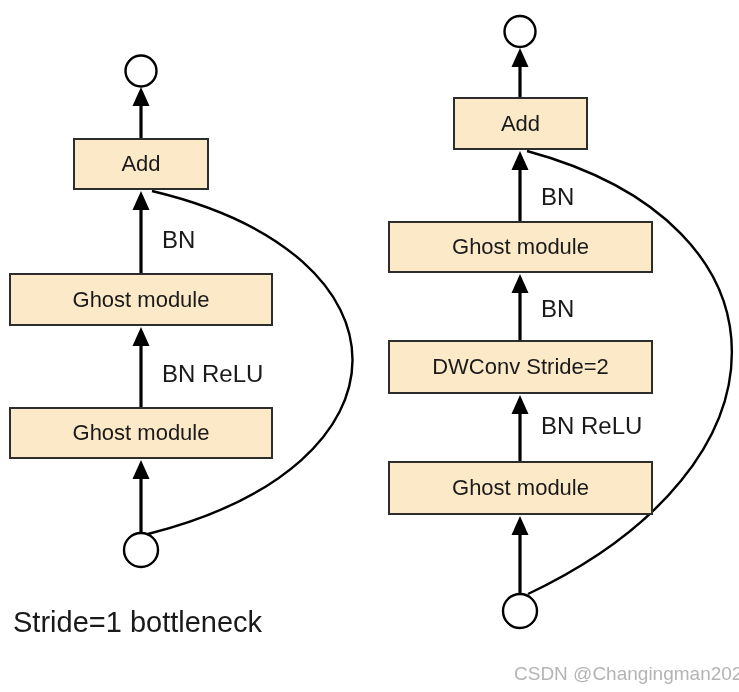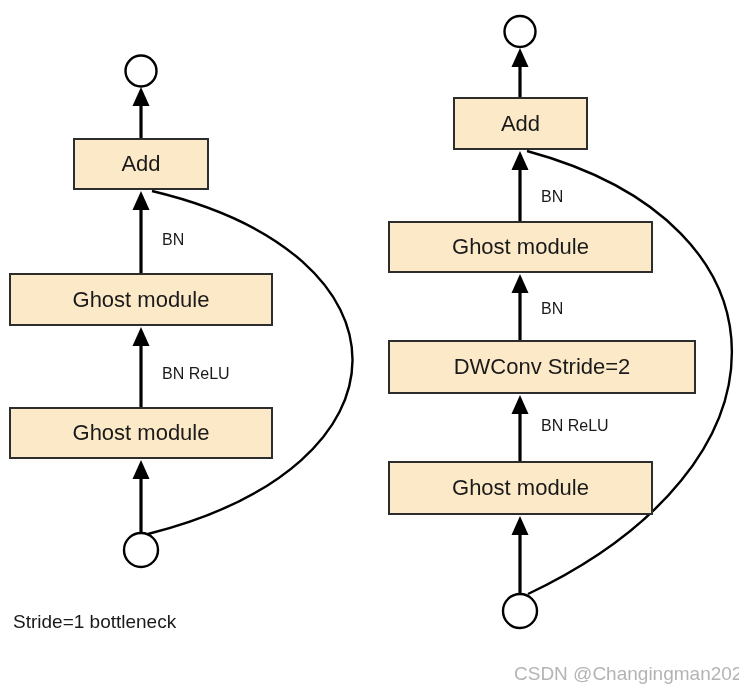--- a/index.html
+++ b/index.html
@@ -46,29 +46,29 @@
     border: 2px solid var(--box-border, #2d2d2d);
     display: flex;
     align-items: center;
     justify-content: center;
     font-size: 22px;
     color: var(--text, #1a1a1a);
     white-space: nowrap;
   }
   .edge-label {
     position: absolute;
-    font-size: 16px;
+    font-size: 24px;
     line-height: 26px;
     color: var(--text, #1a1a1a);
     white-space: nowrap;
     z-index: 3;
   }
   .caption {
     position: absolute;
-    font-size: 19px;
+    font-size: 29px;
     line-height: 32px;
     color: var(--text, #1a1a1a);
     white-space: nowrap;
     z-index: 2;
   }
   .watermark {
     position: absolute;
     font-size: 19px;
     color: var(--watermark, #b4b4b4);
     white-space: nowrap;
@@ -133,21 +133,21 @@
   <div class="caption" style="left:13px; top:606px;">Stride=1 bottleneck</div>
 
   <div class="box" style="left:453px; top:97px; width:135px; height:53px;">Add</div>
 
   <div class="edge-label" style="left:541px; top:184px;">BN</div>
 
   <div class="box" style="left:388px; top:221px; width:265px; height:52px;">Ghost module</div>
 
   <div class="edge-label" style="left:541px; top:296px;">BN</div>
 
-  <div class="box" style="left:388px; top:340px; width:308px; height:54px;">DWConv Stride=2</div>
+  <div class="box" style="left:388px; top:340px; width:265px; height:54px;">DWConv Stride=2</div>
 
   <div class="edge-label" style="left:541px; top:413px;">BN ReLU</div>
 
   <div class="box" style="left:388px; top:461px; width:265px; height:54px;">Ghost module</div>
 
   <div class="watermark" style="left:514px; top:663px;">CSDN @Changingman2025</div>
 
 
 </div>
 

